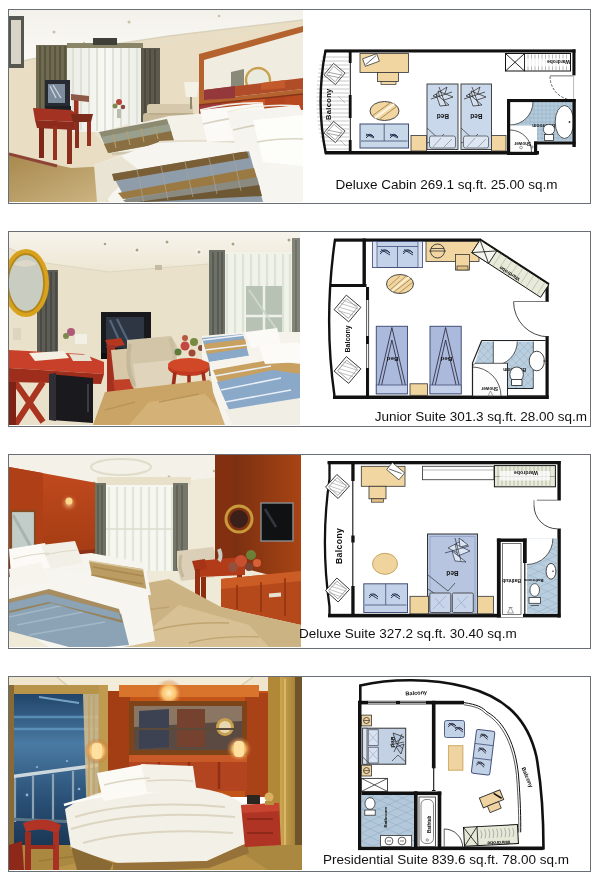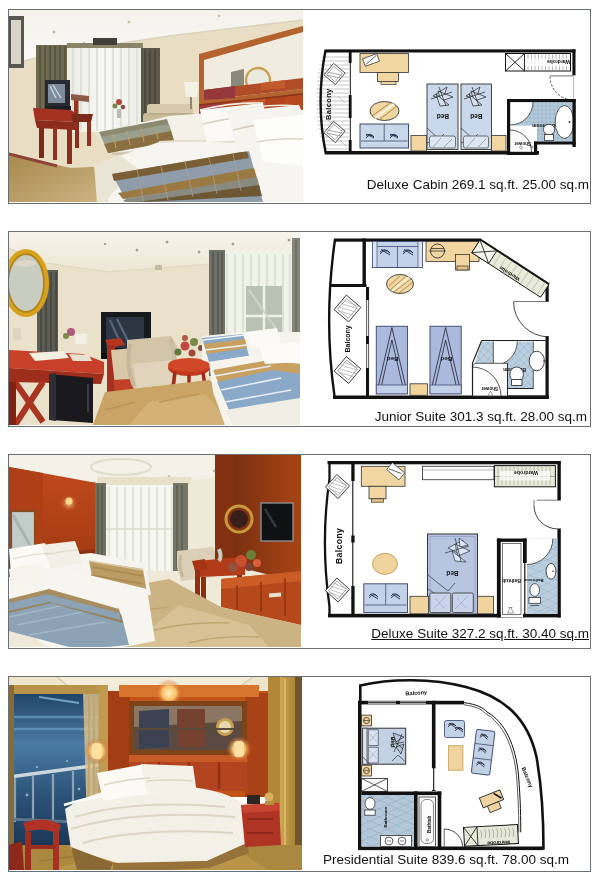--- a/index.html
+++ b/index.html
@@ -316,21 +316,21 @@
         <rect x="572.4" y="99" width="3.4" height="48"></rect>
         <rect x="507" y="99" width="3.2" height="56"></rect>
         <rect x="507" y="99" width="68.5" height="3.1"></rect>
         <rect x="534" y="141.5" width="3.2" height="13.5"></rect>
         <rect x="534" y="141.5" width="41.5" height="3"></rect>
         <rect x="507" y="151.8" width="30" height="3.2"></rect>
       </g>
     </g>
   </g>
   </svg>
-  <div class="cap" style="left:295px;top:167px;width:285px;text-align:right;">Deluxe Cabin 269.1 sq.ft. 25.00 sq.m</div>
+  <div class="cap" style="left:295px;top:167px;width:285px;text-align:center;">Deluxe Cabin 269.1 sq.ft. 25.00 sq.m</div>
 </div>
 
 <div class="row" style="top:231px;height:194px;">
   <svg class="ph" width="291" height="193" viewBox="0 0 291 193">
     <defs>
       <linearGradient id="p2ceil" x1="0" y1="0" x2="0" y2="1">
         <stop offset="0" stop-color="#f7f4ec"></stop>
           <stop offset="1" stop-color="#ede6d3"></stop>
       </linearGradient>
       <radialGradient id="p2light" cx="0.5" cy="0.5" r="0.5">
@@ -873,21 +873,21 @@
         <ellipse cx="534.7" cy="590" rx="4.8" ry="6.4"></ellipse>
         <rect x="529" y="597.5" width="11.5" height="5.8"></rect>
         <path d="M530.5,605.5 h8.5" stroke-width="0.7"></path>
       </g>
 
       <ellipse cx="551" cy="571.3" rx="4.9" ry="7.9" fill="#fff" stroke="#333" stroke-width="0.9"></ellipse>
       <circle cx="553" cy="571.3" r="0.8" fill="#333"></circle>
     </g>
   </g>
   </svg>
-  <div class="cap" style="left:290px;top:171px;width:290px;text-align:right;text-decoration:underline;">Deluxe Suite 327.2 sq.ft. 30.40 sq.m</div>
+  <div class="cap" style="left:290px;top:171px;width:290px;text-align:left;">Deluxe Suite 327.2 sq.ft. 30.40 sq.m</div>
 </div>
 
 <div class="row" style="top:676px;height:194px;">
   <svg class="ph" width="293" height="193" viewBox="0 0 293 193">
     <defs>
       <linearGradient id="p4night" x1="0" y1="0" x2="0" y2="1">
         <stop offset="0" stop-color="#1e4064"></stop>
           <stop offset="0.35" stop-color="#4a7aa2"></stop>
           <stop offset="0.7" stop-color="#2a5076"></stop>
           <stop offset="1" stop-color="#1a3654"></stop>

